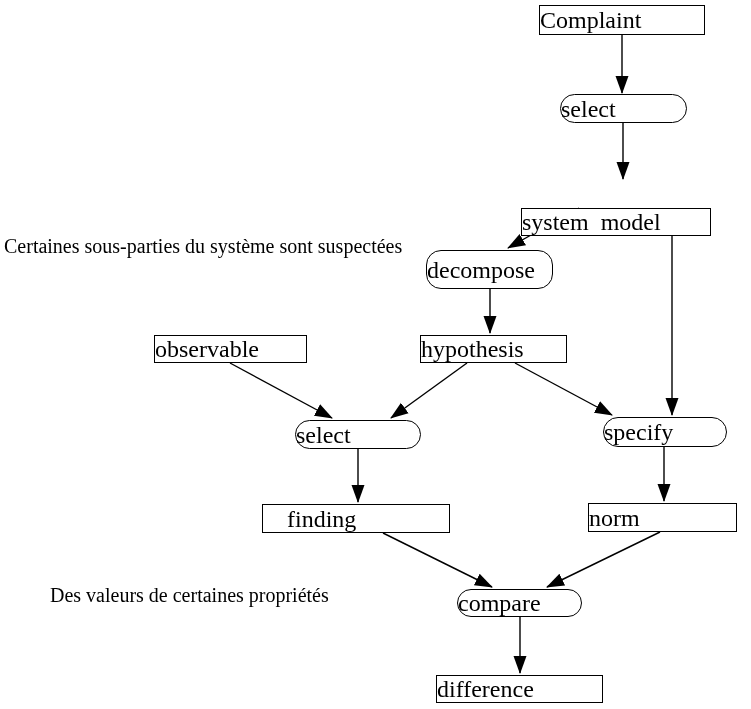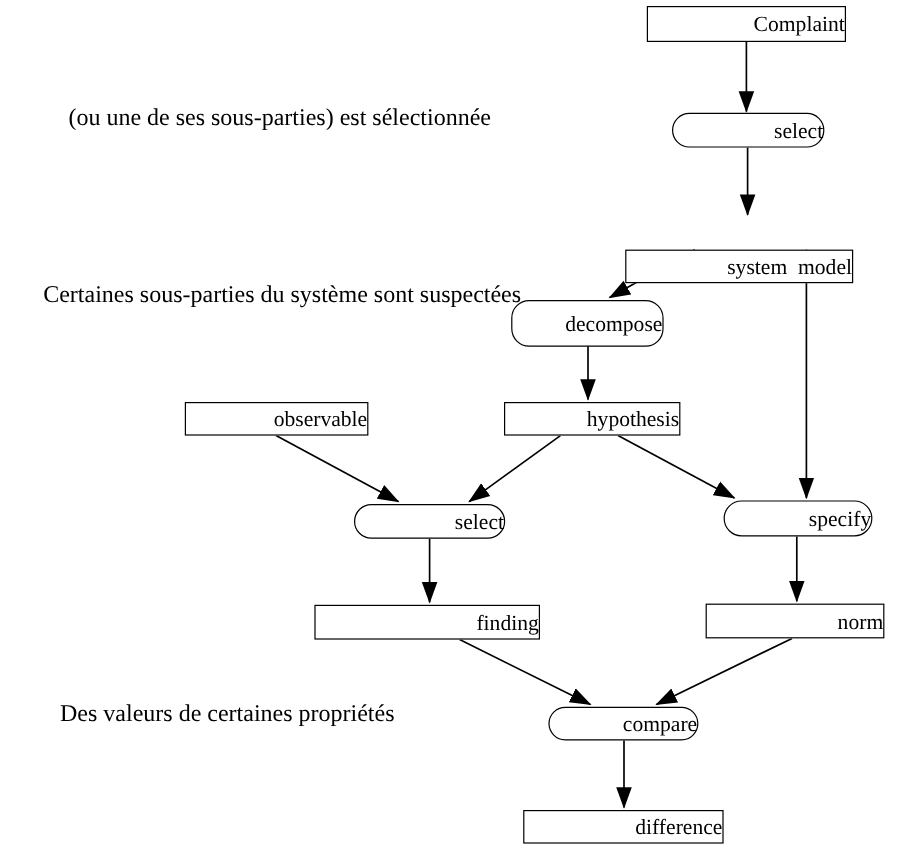--- a/index.html
+++ b/index.html
@@ -23,22 +23,22 @@
     width: 751px;
     height: 709px;
   }
   .node {
     position: absolute;
     box-sizing: border-box;
     border: 1.4px solid #000000;
     background: #ffffff;
     display: flex;
     align-items: center;
-    justify-content: flex-end;
-    font-size: 18px;
+    justify-content: flex-start;
+    font-size: 24px;
     white-space: pre;
     line-height: 1;
   }
   .node.pill {
     border-radius: 15px;
   }
   .annotation {
     position: absolute;
     font-size: 20px;
     line-height: 27px;
@@ -73,23 +73,23 @@
   </svg>
   <div id="node-layer">
       <div class="node rect" style="left: 539px; top: 5px; width: 166px; height: 30px;"><span>Complaint</span></div>
       <div class="node pill" style="left: 560px; top: 94px; width: 127px; height: 29px;"><span>select</span></div>
       <div class="node rect" style="left: 521px; top: 180px; width: 190px; height: 28px; margin-top: 28px;"><span>system  model</span></div>
       <div class="node pill" style="left: 426px; top: 250px; width: 127px; height: 39px;"><span>decompose</span></div>
       <div class="node rect" style="left: 420px; top: 335px; width: 147px; height: 28px;"><span>hypothesis</span></div>
       <div class="node rect" style="left: 154px; top: 335px; width: 153px; height: 28px;"><span>observable</span></div>
       <div class="node pill" style="left: 295px; top: 420px; width: 126px; height: 29px;"><span>select</span></div>
       <div class="node pill" style="left: 603px; top: 417px; width: 124px; height: 30px;"><span>specify</span></div>
-      <div class="node rect" style="left: 262px; top: 504px; width: 188px; height: 29px;"><span>finding</span></div>
+      <div class="node rect" style="left: 262px; top: 504px; width: 188px; height: 29px; padding-left: 24px;"><span>finding</span></div>
       <div class="node rect" style="left: 588px; top: 503px; width: 149px; height: 29px;"><span>norm</span></div>
       <div class="node pill" style="left: 457px; top: 589px; width: 125px; height: 28px;"><span>compare</span></div>
       <div class="node rect" style="left: 436px; top: 675px; width: 167px; height: 28px;"><span>difference</span></div>
     </div>
   <div id="annotation-layer">
-      <div class="annotation" style="left: 57px; top: 85px;"><div>(ou une de ses sous-parties) est sélectionnée</div></div>
-      <div class="annotation" style="left: 4px; top: 233px; margin-left: 32px;"><div>Certaines sous-parties du système sont suspectées</div></div>
+      <div class="annotation" style="left: 57px; top: 85px;"></div>
+      <div class="annotation" style="left: 4px; top: 233px;"><div>Certaines sous-parties du système sont suspectées</div></div>
       <div class="annotation" style="left: 50px; top: 582px;"><div>Des valeurs de certaines propriétés</div></div>
     </div>
 </div>
 
 </body></html>

